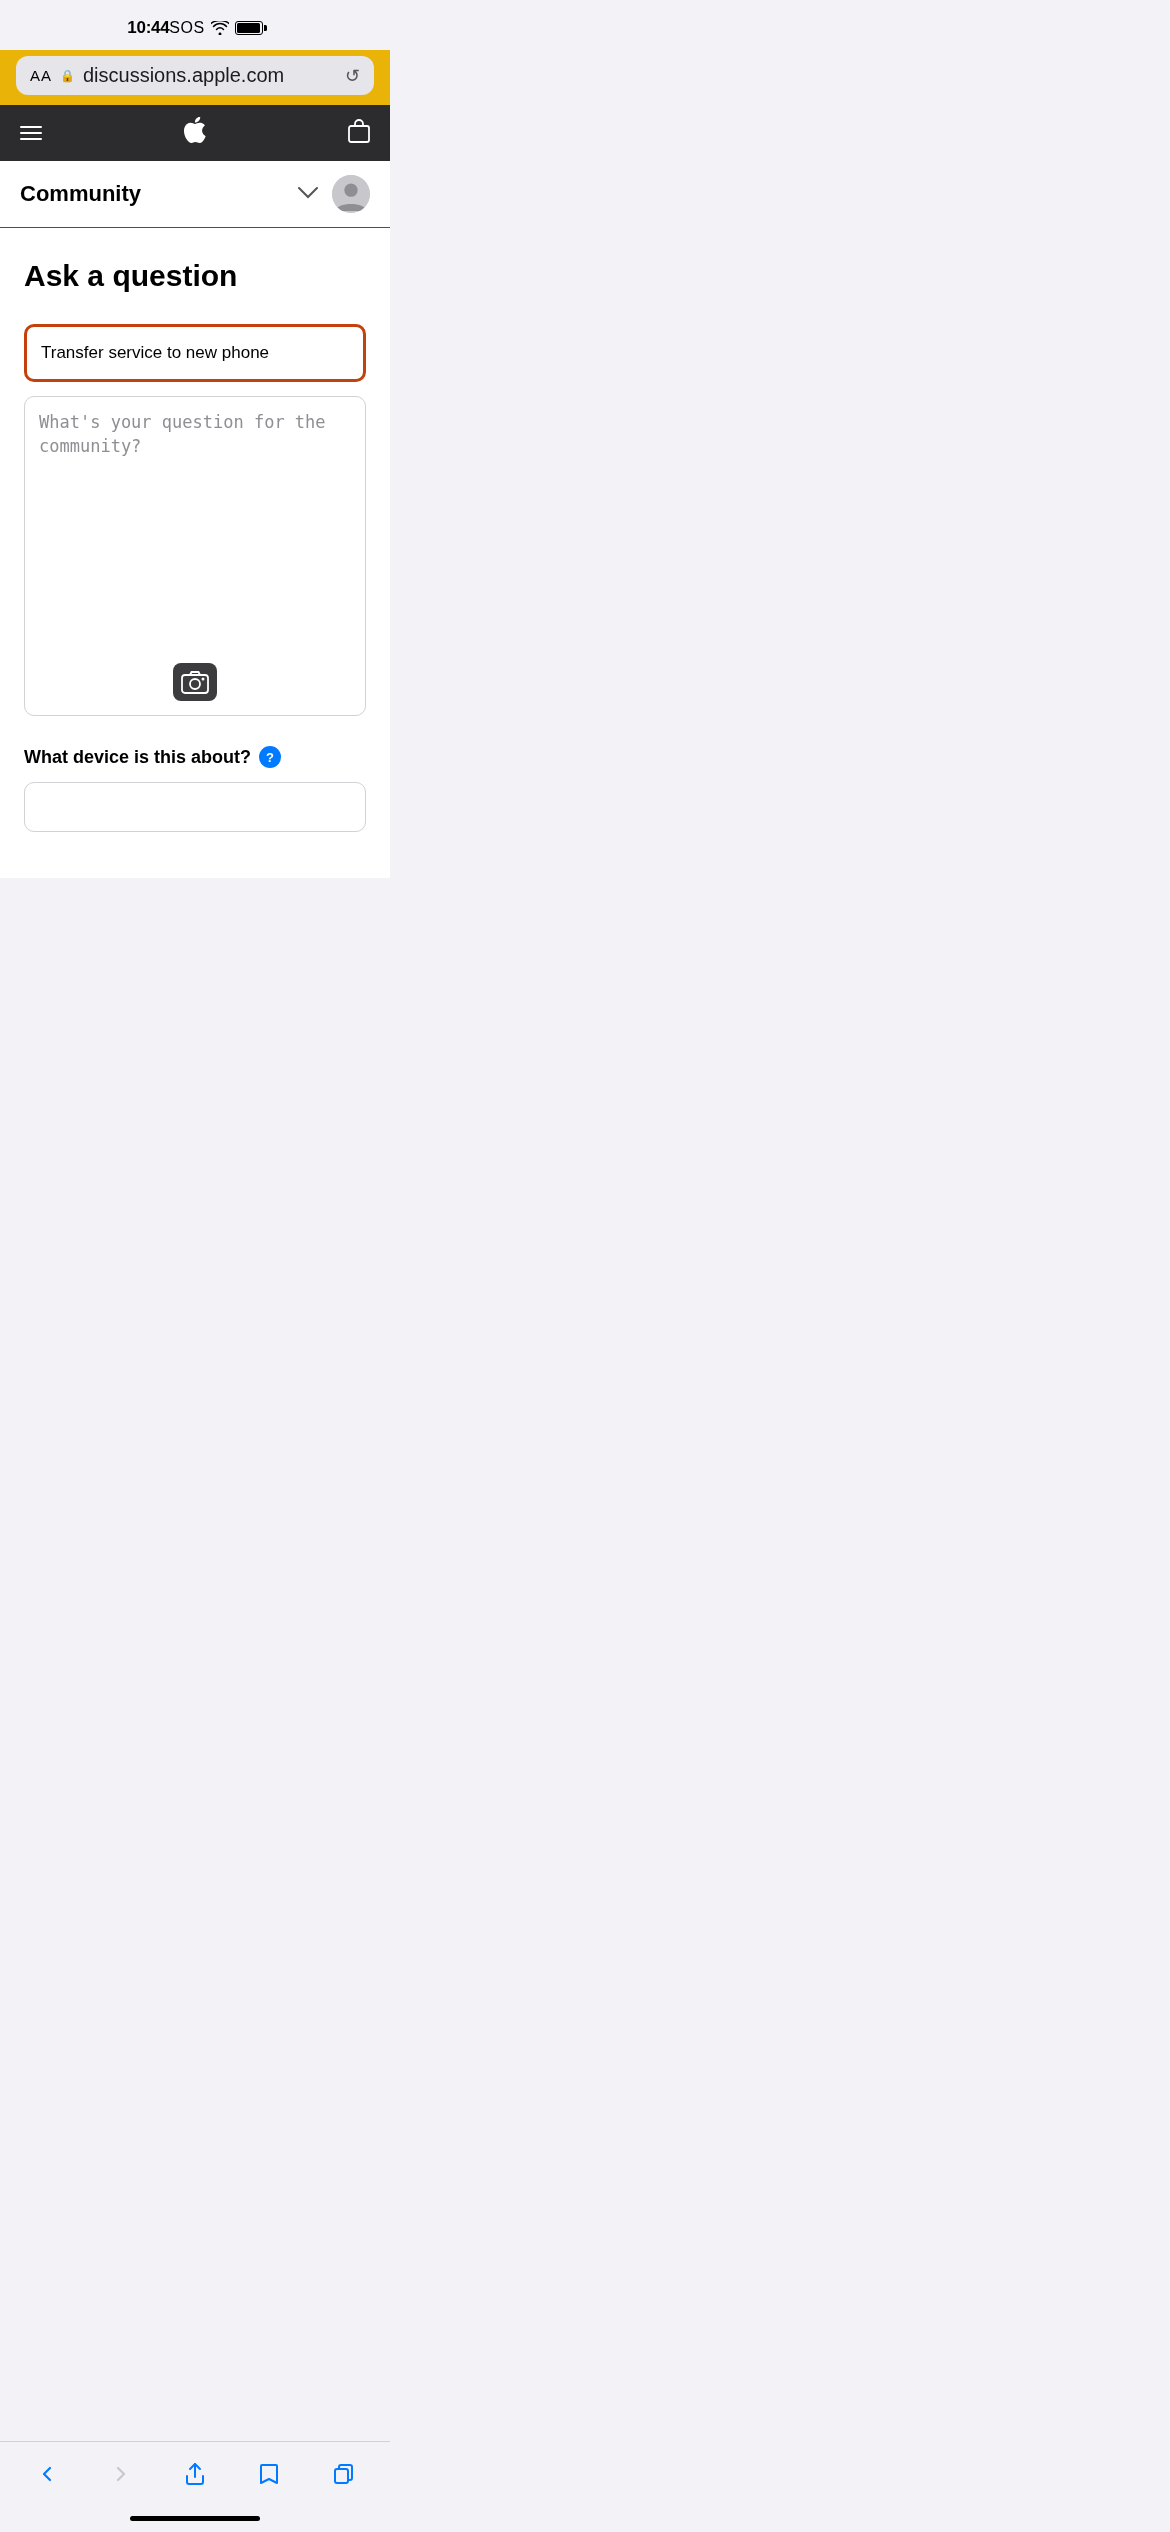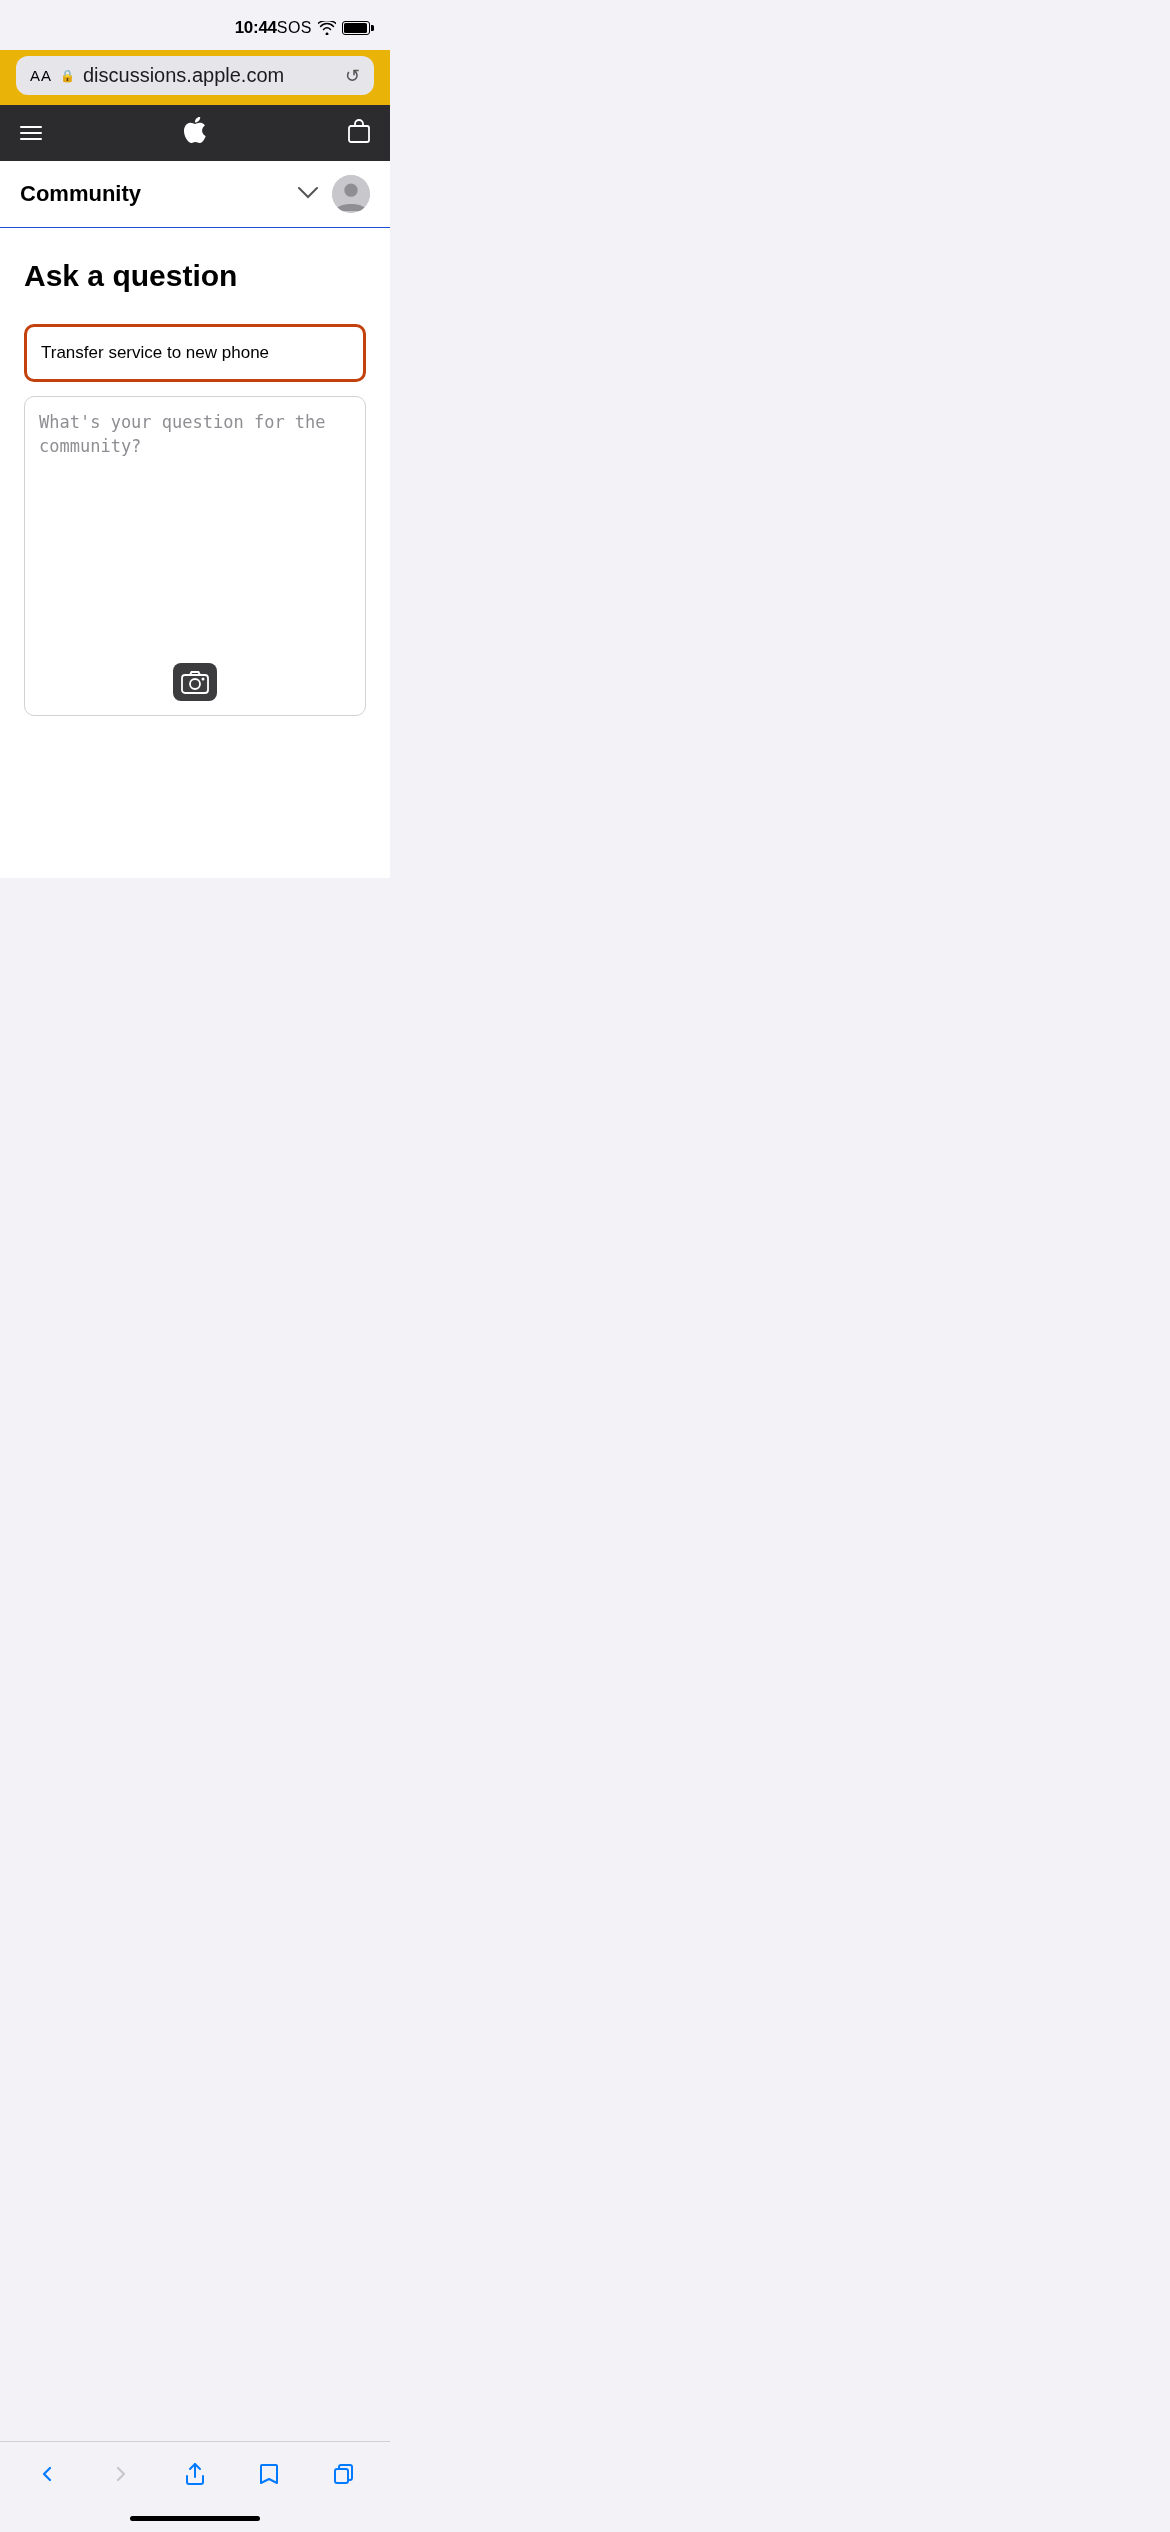--- a/index.html
+++ b/index.html
@@ -9,21 +9,21 @@
       width: 390px;
       min-height: 844px;
       background: #f2f2f7;
       font-family: -apple-system, 'SF Pro Text', 'Helvetica Neue', sans-serif;
       overflow-x: hidden;
     }
 
     
     .status-bar {
       display: flex;
-      justify-content: flex-end;
+      justify-content: center;
       align-items: center;
       padding: 14px 20px 8px 20px;
       background: #f2f2f7;
       height: 50px;
     }
     .status-time {
       font-size: 17px;
       font-weight: 600;
       color: #000;
       letter-spacing: -0.3px;
@@ -404,20 +404,30 @@
           <rect x="1" y="5" width="26" height="18" rx="3" stroke="white" stroke-width="1.8" fill="none"></rect>
           <circle cx="14" cy="14" r="5" stroke="white" stroke-width="1.8" fill="none"></circle>
           <path d="M9 5L10.5 2H17.5L19 5" stroke="white" stroke-width="1.8" stroke-linecap="round" fill="none"></path>
           <circle cx="22" cy="9" r="1.5" fill="white"></circle>
         </svg>
       </div>
     </div>
   </div>
 
   
+  <div class="device-section">
+    <div class="device-label">
+      <span>What device is this about?</span>
+      <div class="help-badge">
+        <span>?</span>
+      </div>
+    </div>
+    <div class="device-selector">
+    </div>
+  </div>
 </div>
 
 <div style="height: 100px;"></div>
 
 <div class="safari-bottom">
   <div class="safari-toolbar">
 
     <button class="safari-btn">
       <svg viewBox="0 0 24 24" fill="none">
         <path d="M15 6L9 12L15 18" stroke="#007aff" stroke-width="2.2" stroke-linecap="round" stroke-linejoin="round"></path>

